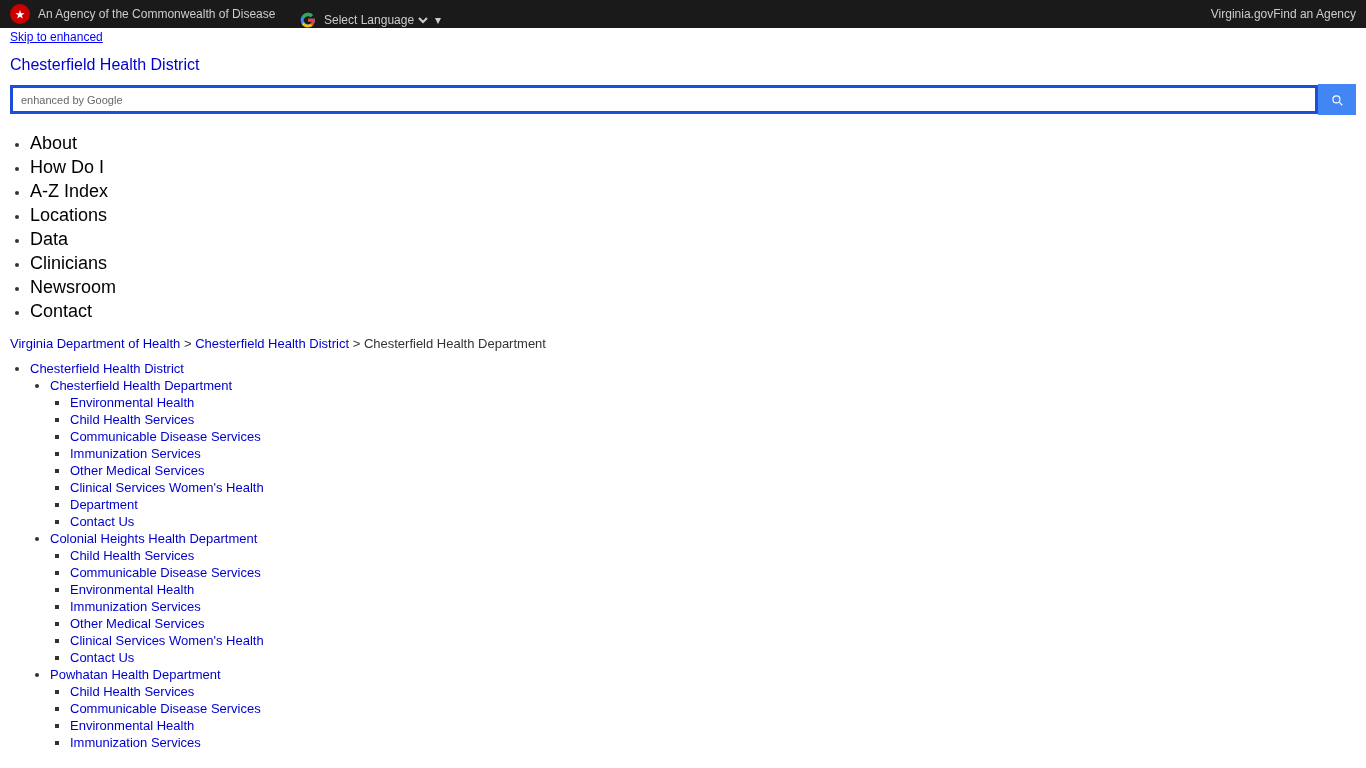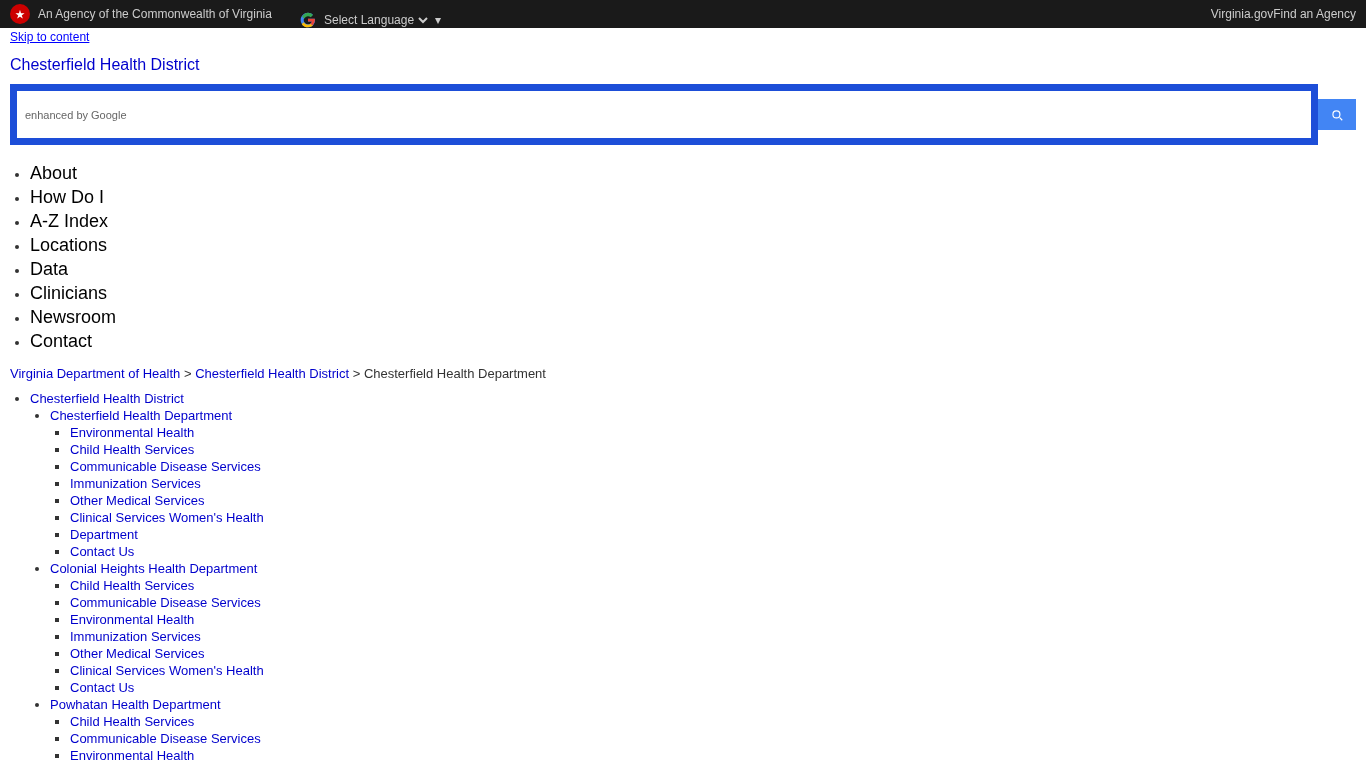--- a/index.html
+++ b/index.html
@@ -79,24 +79,24 @@
       margin-bottom: 4px;
       display: block;
     }
     .search-form {
       display: flex;
       align-items: center;
       width: 100%;
     }
     .search-input-wrapper {
       flex: 1;
-      border: 7px solid #1d4ed8;
-      display: flex;
-      align-items: center;
-      padding: 16px 8px;
+      border: 3px solid #1d4ed8;
+      display: flex;
+      align-items: center;
+      padding: 4px 8px;
       gap: 6px;
       background: #fff;
     }
     .search-input-wrapper input {
       border: none;
       outline: none;
       font-size: 13px;
       width: 100%;
       color: #999;
     }
@@ -173,21 +173,21 @@
       text-decoration: none;
       font-size: 13px;
     }
   </style>
 </head>
 <body>
 
 <div class="top-bar">
   <div class="top-bar-left">
     <div class="top-bar-logo">★</div>
-    <span>An Agency of the Commonwealth of Virginia</span>
+    <span>An Agency of the Commonwealth of Disease</span>
   </div>
 
   <div style="position:absolute;left:300px;top:0;height:40px;display:flex;align-items:center;gap:4px;z-index:10;">
 
     <svg width="16" height="16" viewBox="0 0 48 48">
       <path fill="#4285F4" d="M44.5 20H24v8.5h11.8C34.7 33.9 30.1 37 24 37c-7.2 0-13-5.8-13-13s5.8-13 13-13c3.1 0 5.9 1.1 8.1 2.9l6.4-6.4C34.6 4.1 29.6 2 24 2 11.8 2 2 11.8 2 24s9.8 22 22 22c11 0 21-8 21-22 0-1.3-.2-2.7-.5-4z"></path>
       <path fill="#34A853" d="M6.3 14.7l7 5.1C15 16.1 19.1 13 24 13c3.1 0 5.9 1.1 8.1 2.9l6.4-6.4C34.6 4.1 29.6 2 24 2 16.3 2 9.7 7.4 6.3 14.7z"></path>
       <path fill="#FBBC05" d="M24 46c5.9 0 10.9-1.9 14.5-5.2l-6.7-5.5C29.8 37 27 38 24 38c-6.1 0-10.7-3.1-11.8-7.5l-7 5.3C8.5 42.2 15.5 46 24 46z"></path>
       <path fill="#EA4335" d="M44.5 20H24v8.5h11.8c-.6 2.5-2.3 4.7-4.8 6.2l6.7 5.5C41 36.5 44.5 31 44.5 24c0-1.3-.2-2.7-.5-4z"></path>
     </svg>
@@ -196,21 +196,21 @@
     </select>
     <span style="color:#ccc;font-size:12px;">▾</span>
   </div>
 
   <div class="top-bar-right">
     <a href="#">Virginia.gov</a>
     <a href="#">Find an Agency</a>
   </div>
 </div>
 
-<a href="#main-content" class="skip-link">Skip to content</a>
+<a href="#main-content" class="skip-link">Skip to enhanced</a>
 
 <div class="site-title">
   <a href="#">Chesterfield Health District</a>
 </div>
 
 <div class="search-area">
   <div class="search-form">
     <div class="search-input-wrapper">
       <span class="google-logo-small">enhanced by Google</span>
       <input type="text" value="" style="">

